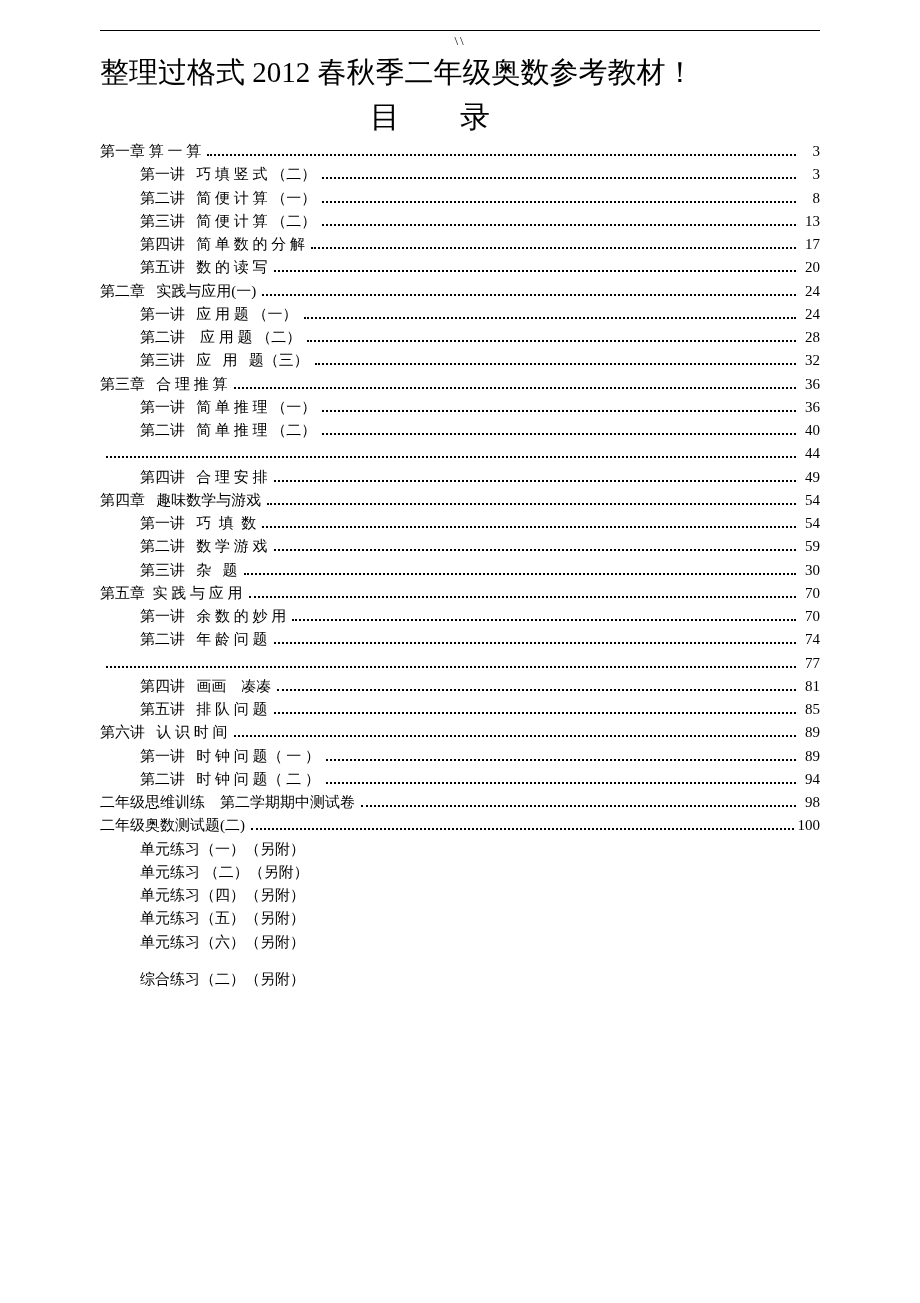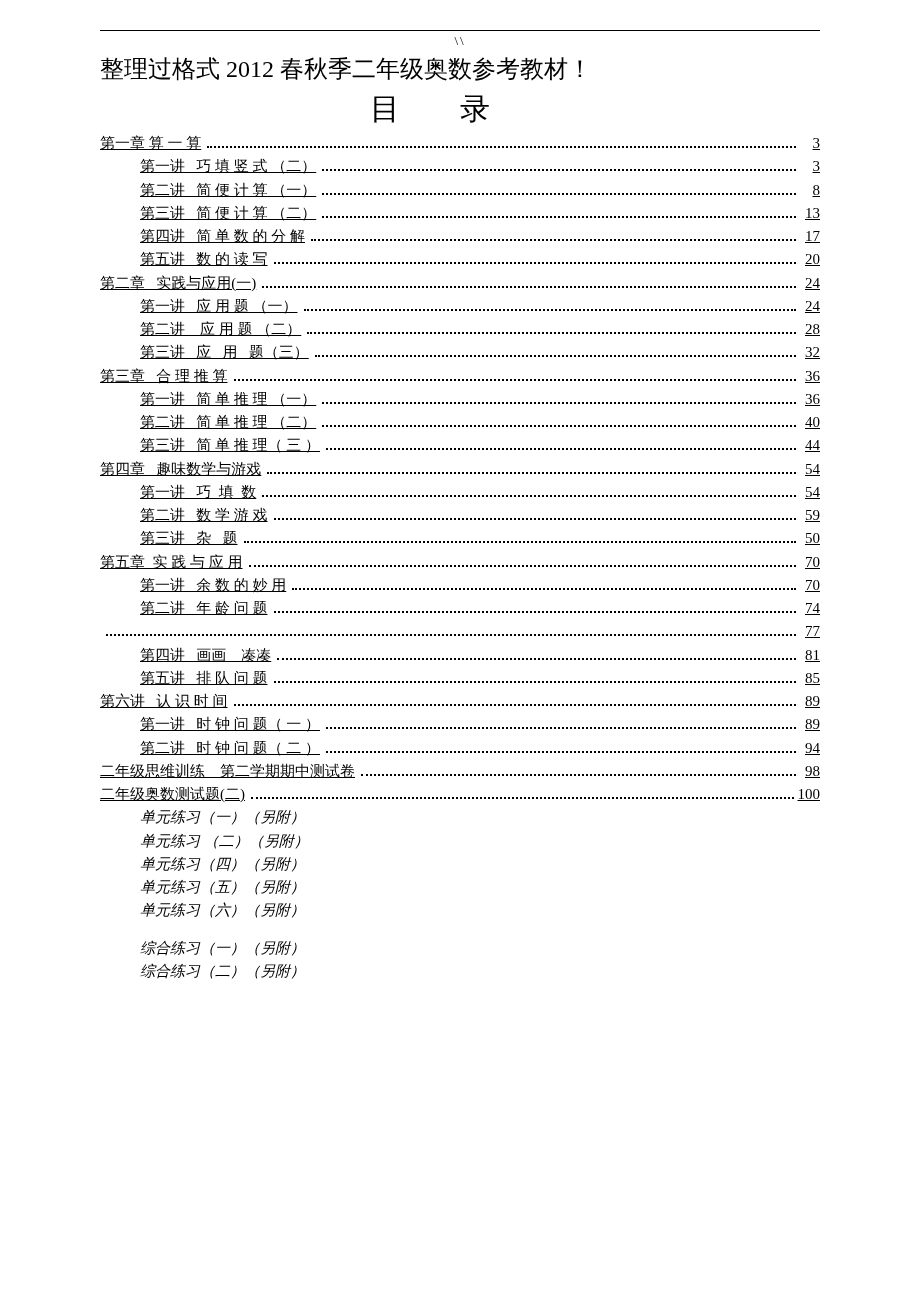--- a/index.html
+++ b/index.html
@@ -16,34 +16,33 @@
     box-sizing: border-box;
   }
   .header-mark {
     text-align: center;
     font-size: 13px;
     border-top: 1px solid #000;
     padding-top: 2px;
     letter-spacing: 2px;
   }
   .main-title {
-    font-size: 24px;
+    font-size: 29px;
     text-align: left;
     padding-top: 4px;
   }
   .mulu-title {
     font-size: 30px;
     text-align: center;
     letter-spacing: 60px;
     margin-top: 4px;
   }
   .toc {
     padding-top: 2px;
     font-size: 15px;
-    text-decoration: underline;
   }
   .toc-row {
     display: flex;
     align-items: baseline;
     line-height: 1.55;
     position: relative;
   }
   .label {
     white-space: pre;
   }
@@ -57,21 +56,20 @@
   }
   .pg {
     white-space: nowrap;
     min-width: 20px;
     text-align: right;
   }
   .appendix {
     font-size: 15px;
     padding-left: 40px;
     line-height: 1.55;
-    font-style: italic;
   }
   .appendix div { white-space: pre; }
   .gap { height: 14px; }
 </style>
 </head>
 <body>
 
 <div class="page">
 
   <div class="header-mark">\\</div>
@@ -140,43 +138,47 @@
         <span class="label lvl-1">第一讲   简 单 推 理 （一）</span>
         <span class="dots"></span>
         <span class="pg">36</span>
       </div>
       <div class="toc-row">
         <span class="label lvl-1">第二讲   简 单 推 理 （二）</span>
         <span class="dots"></span>
         <span class="pg">40</span>
       </div>
       <div class="toc-row">
-        <span class="label lvl-1">第三讲   简 单 推 理（ 三 ）</span>
         <span class="dots"></span>
         <span class="pg">44</span>
       </div>
       <div class="toc-row">
+        <span class="label lvl-1">第四讲   合 理 安 排</span>
+        <span class="dots"></span>
+        <span class="pg">49</span>
+      </div>
+      <div class="toc-row">
         <span class="label lvl-0">第四章   趣味数学与游戏</span>
         <span class="dots"></span>
         <span class="pg">54</span>
       </div>
       <div class="toc-row">
         <span class="label lvl-1">第一讲   巧  填  数</span>
         <span class="dots"></span>
         <span class="pg">54</span>
       </div>
       <div class="toc-row">
         <span class="label lvl-1">第二讲   数 学 游 戏</span>
         <span class="dots"></span>
         <span class="pg">59</span>
       </div>
       <div class="toc-row">
         <span class="label lvl-1">第三讲   杂   题</span>
         <span class="dots"></span>
-        <span class="pg">50</span>
+        <span class="pg">30</span>
       </div>
       <div class="toc-row">
         <span class="label lvl-0">第五章  实 践 与 应 用</span>
         <span class="dots"></span>
         <span class="pg">70</span>
       </div>
       <div class="toc-row">
         <span class="label lvl-1">第一讲   余 数 的 妙 用</span>
         <span class="dots"></span>
         <span class="pg">70</span>
@@ -227,17 +229,16 @@
       </div>
     </div>
 
   <div class="appendix" id="appendix">
       <div>单元练习（一）（另附）</div>
       <div>单元练习 （二）（另附）</div>
       <div>单元练习（四）（另附）</div>
       <div>单元练习（五）（另附）</div>
       <div>单元练习（六）（另附）</div>
       <div class="gap"></div>
-      <div>综合练习（一）（另附）</div>
       <div>综合练习（二）（另附）</div>
     </div>
 
 </div>
 
 </body></html>

